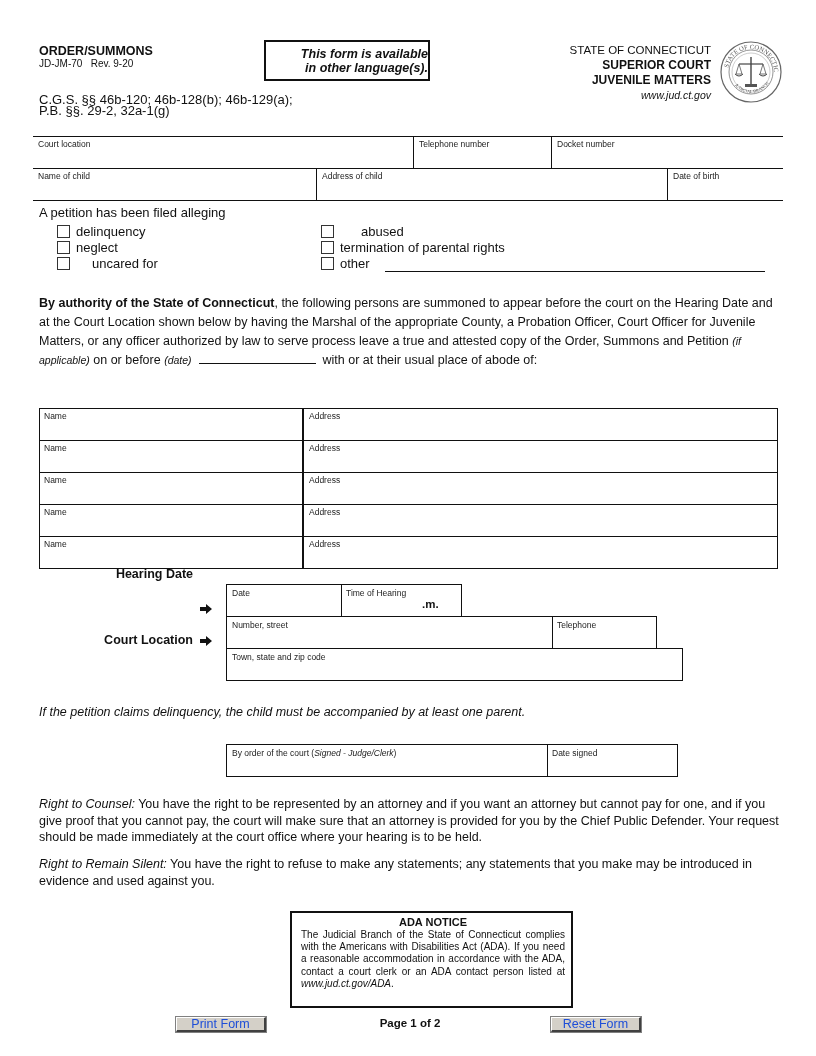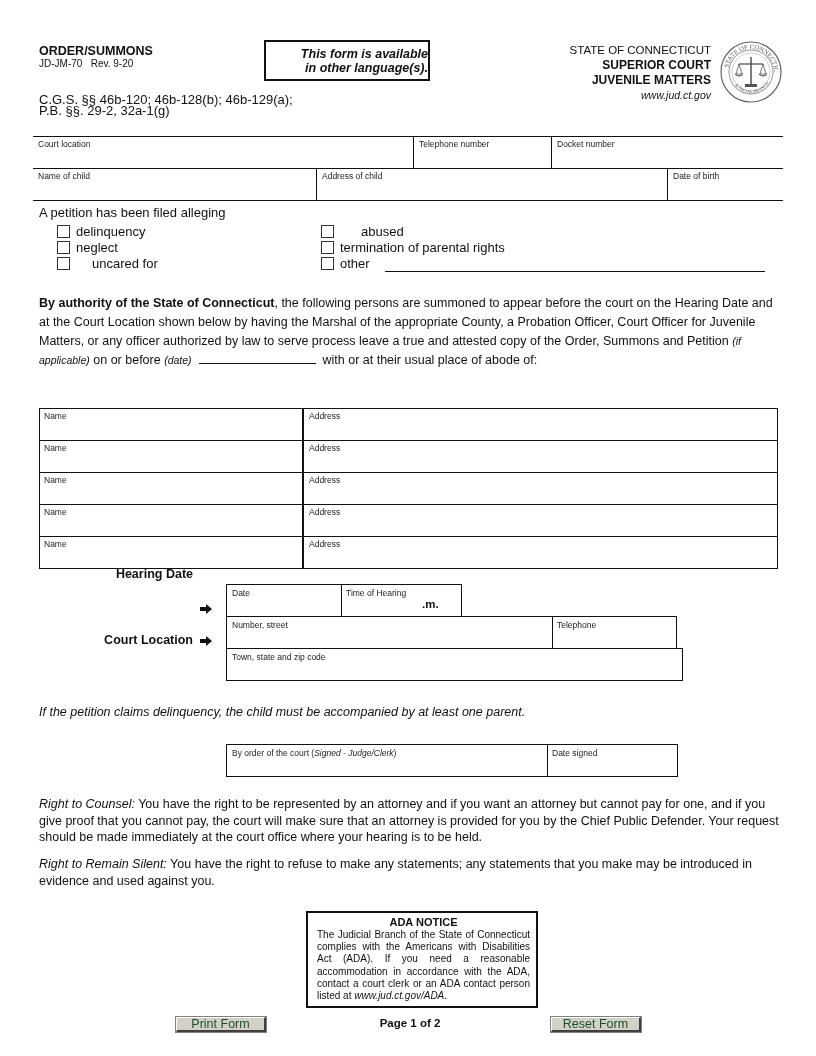--- a/index.html
+++ b/index.html
@@ -36,27 +36,27 @@
 
   .side-label { font-size: 12.5px; font-weight: bold; text-align: right; }
   .arrow { position: absolute; width: 12px; height: 10px; }
   .ampm { position: absolute; font-size: 11.5px; font-weight: bold; }
 
   .italic-note { left: 39px; top: 705px; font-size: 12.5px; font-style: italic; }
 
   .rights { left: 39px; width: 745px; font-size: 12.5px; line-height: 16.5px; }
   .rights i { font-style: italic; }
 
-  .ada { left: 290px; top: 911px; width: 232px; height: 97px; border: 2px solid #111; padding: 3px 6px 0 9px; margin-left: 16px; }
+  .ada { left: 290px; top: 911px; width: 283px; height: 97px; border: 2px solid #111; padding: 3px 6px 0 9px; }
   .ada-title { font-size: 11px; font-weight: bold; text-align: center; line-height: 13px; }
   .ada-body { font-size: 10px; line-height: 12.2px; text-align: justify; }
 
   .btn { position: absolute; height: 15px; background: #d4d0c8; font-size: 12.5px; text-align: center; line-height: 13px;
          border-top: 1px solid #fff; border-left: 1px solid #fff; border-right: 2px solid #404040; border-bottom: 2px solid #404040;
-         outline: 1px solid #808080; color: #14532d; cursor: pointer; }
+         outline: 1px solid #808080; color: #1d4ed8; cursor: pointer; }
   .pagenum { left: 350px; top: 1017px; width: 120px; text-align: center; font-size: 11.5px; font-weight: bold; }
 </style>
 </head>
 <body>
 
 <div class="abs title">ORDER/SUMMONS</div>
 <div class="abs formno" style="white-space:pre;">JD-JM-70   Rev. 9-20</div>
 <div class="abs statute">
   <div>C.G.S. §§ 46b-120; 46b-128(b); 46b-129(a);</div>
   <div>P.B. §§. 29-2, 32a-1(g)</div>
@@ -179,21 +179,21 @@
   <span class="lbl">Date</span>
 </div>
 <div class="cell" style="left:341px; top:584px; width:121px; height:33px; border-width:1px 1px 0 0;">
   <span class="lbl">Time of Hearing</span>
 </div>
 <div class="ampm" style="left:422px; top:598px;">.m.</div>
 
 <div class="cell" style="left:226px; top:616px; width:327px; height:33px; border-width:1px 1px 0 1px;">
   <span class="lbl">Number, street</span>
 </div>
-<div class="cell" style="left:552px; top:616px; width:125px; height:33px; border-width:1px 1px 0 0;">
+<div class="cell" style="left:552px; top:616px; width:105px; height:33px; border-width:1px 1px 0 0;">
   <span class="lbl">Telephone</span>
 </div>
 <div class="cell" style="left:226px; top:648px; width:457px; height:33px; border-width:1px;">
   <span class="lbl">Town, state and zip code</span>
 </div>
 
 <div class="abs italic-note">If the petition claims delinquency, the child must be accompanied by at least one parent.</div>
 
 <div class="cell" style="left:226px; top:744px; width:322px; height:33px; border-width:1px;">
   <span class="lbl"><span>By order of the court (</span><i>Signed - Judge/Clerk</i><span>)</span></span>

